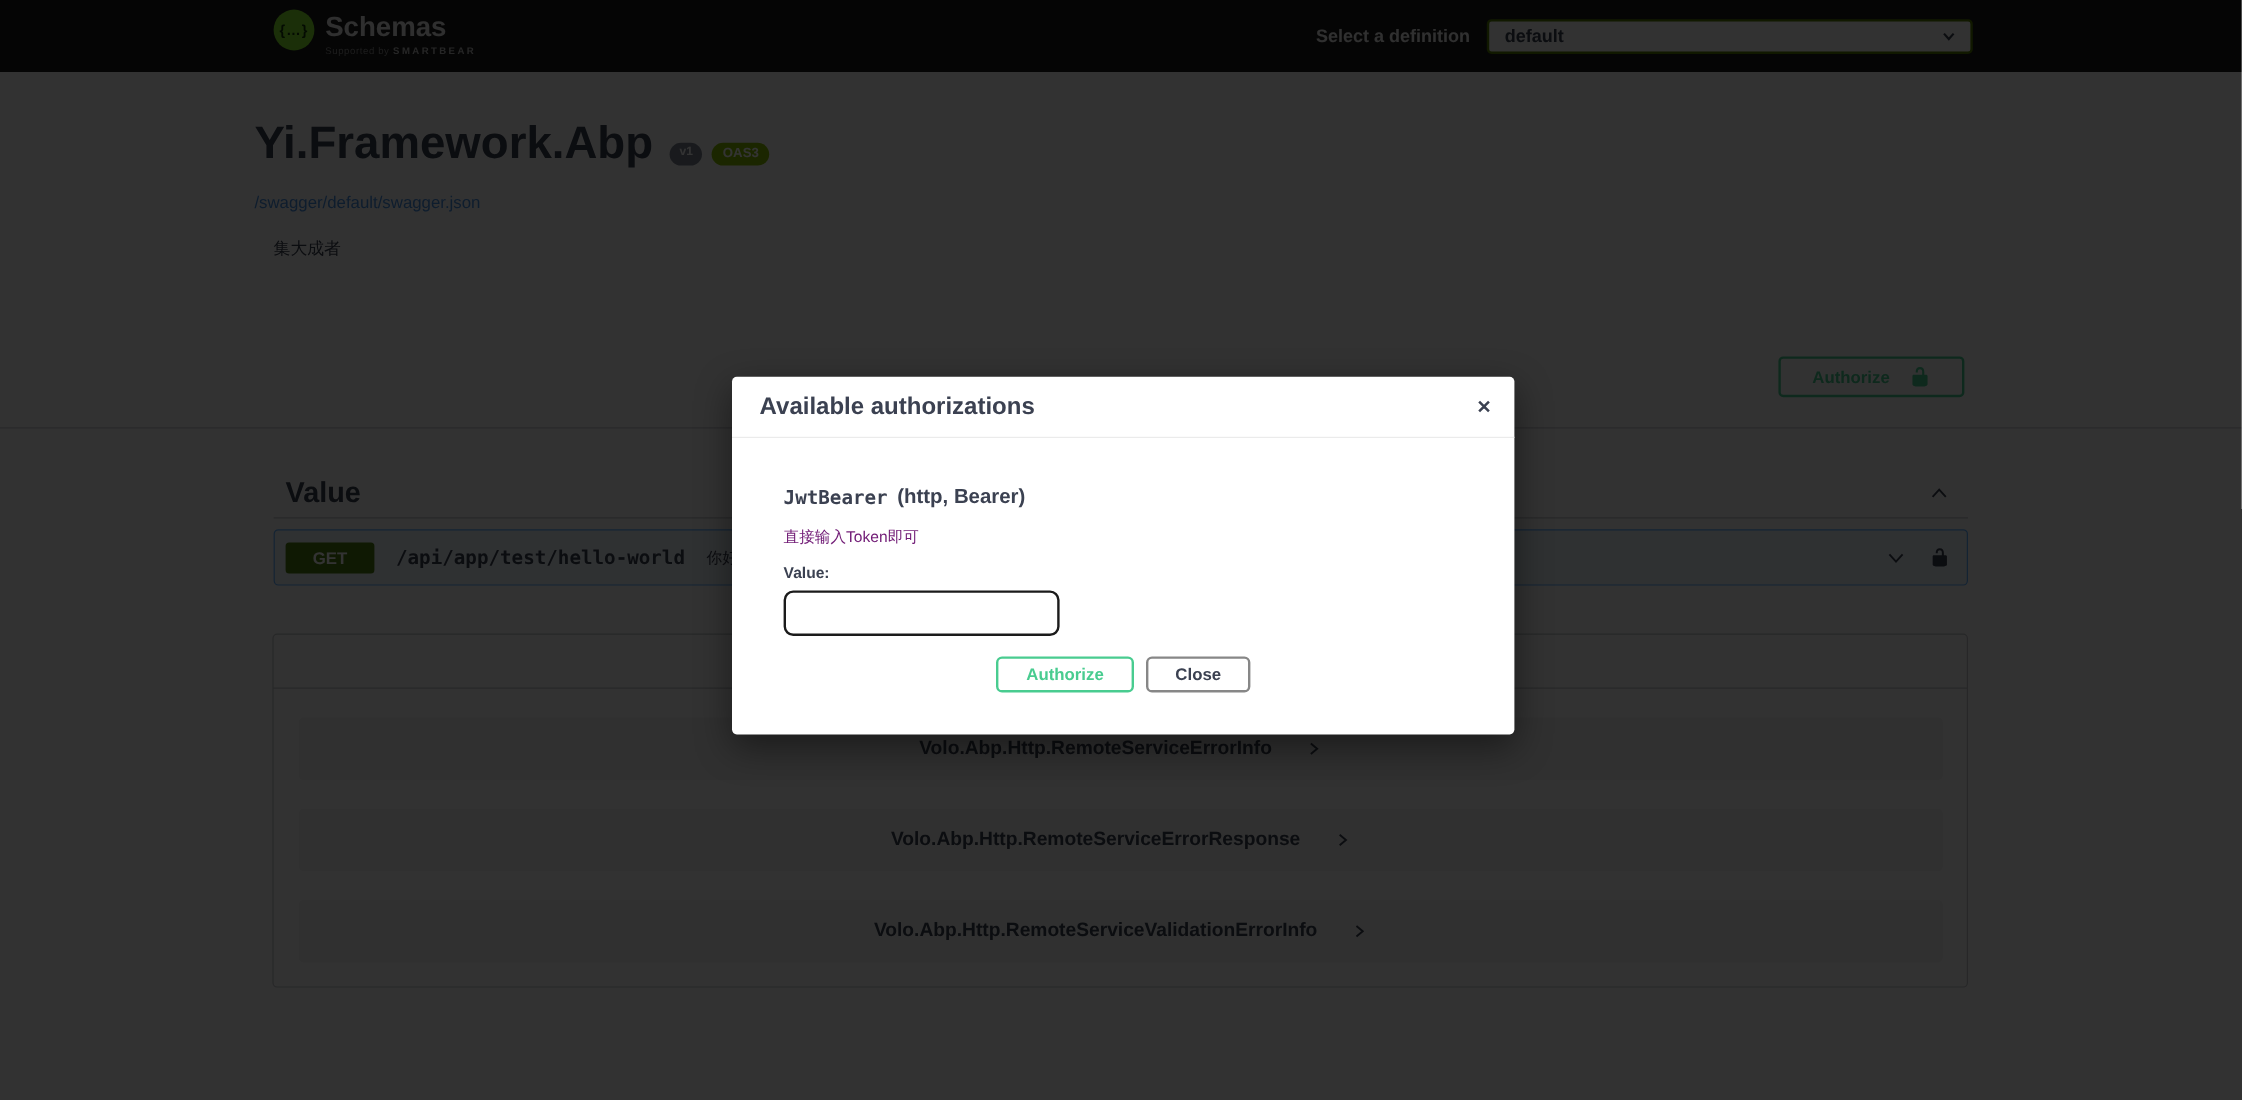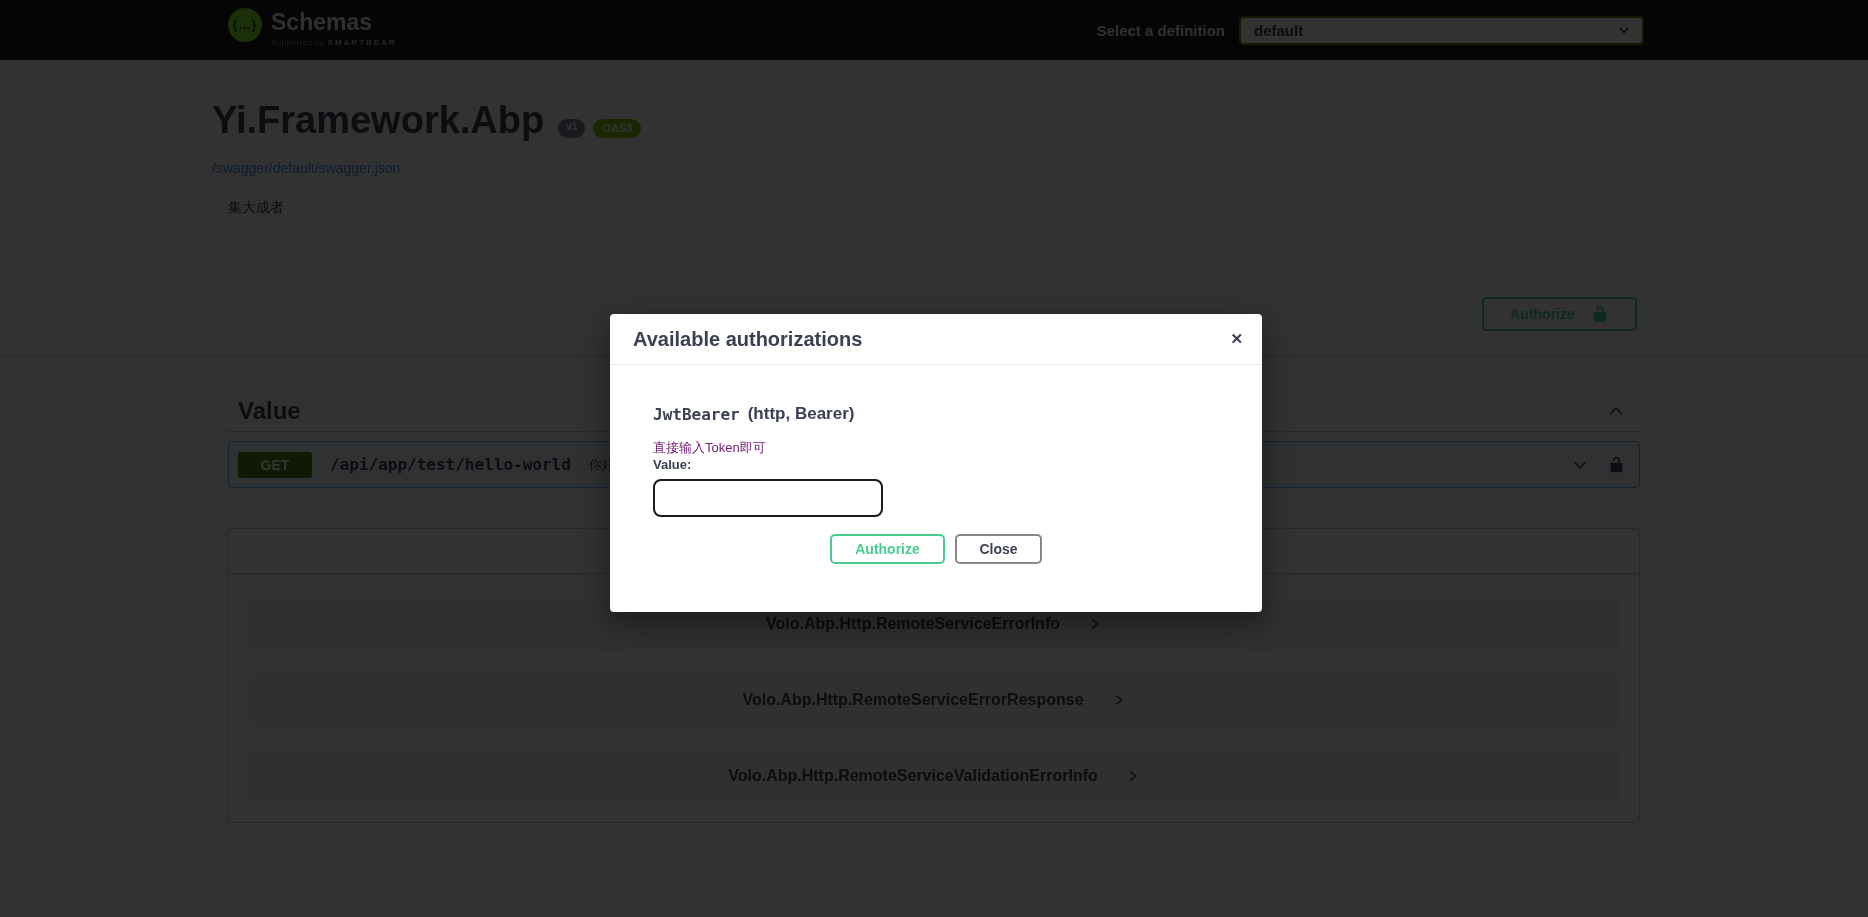--- a/index.html
+++ b/index.html
@@ -70,21 +70,21 @@
            border-radius:4px; box-shadow:0 10px 30px rgba(0,0,0,.45); z-index:60; }
   .modal-header { height:51px; border-bottom:1px solid #ebebeb; display:flex; align-items:center;
                   padding:0 19px 0 23px; }
   .modal-title { flex:1; font-size:20px; font-weight:bold; color:#3b4151; }
   .modal-close { background:none; border:none; font-size:15px; font-weight:bold; color:#3b4151; cursor:pointer; }
   .modal-body { padding:0 43px; }
   .scheme-title { margin-top:39px; display:flex; align-items:flex-end; gap:8px; }
   .scheme-name { font-family:"DejaVu Sans Mono", monospace; font-weight:bold; font-size:16px; color:#3b4151; }
   .scheme-type { font-weight:bold; font-size:17px; color:#3b4151; }
   .scheme-desc { margin-top:15px; font-size:13px; color:#701a75; }
-  .value-label { font-size:13px; font-weight:bold; color:#3b4151; }
+  .value-label { margin-top:13px; font-size:13px; font-weight:bold; color:#3b4151; }
   .token-input { display:block; margin-top:7px; width:230px; height:38px; border:2px solid #1b1b1b;
                  border-radius:8px; padding:0 10px; font-size:14px; color:#3b4151; background:#fff; }
   .modal-actions { margin-top:17px; display:flex; justify-content:center; gap:10px; }
   .btn-modal { height:30px; border-radius:5px; background:#fff; font-weight:bold; font-size:14px; cursor:pointer; }
   .btn-auth-modal { min-width:115px; border:2px solid #49cc90; color:#49cc90; }
   .btn-close-modal { min-width:87px; border:2px solid #878787; color:#3b4151; }
 </style>
 </head>
 <body>
 

